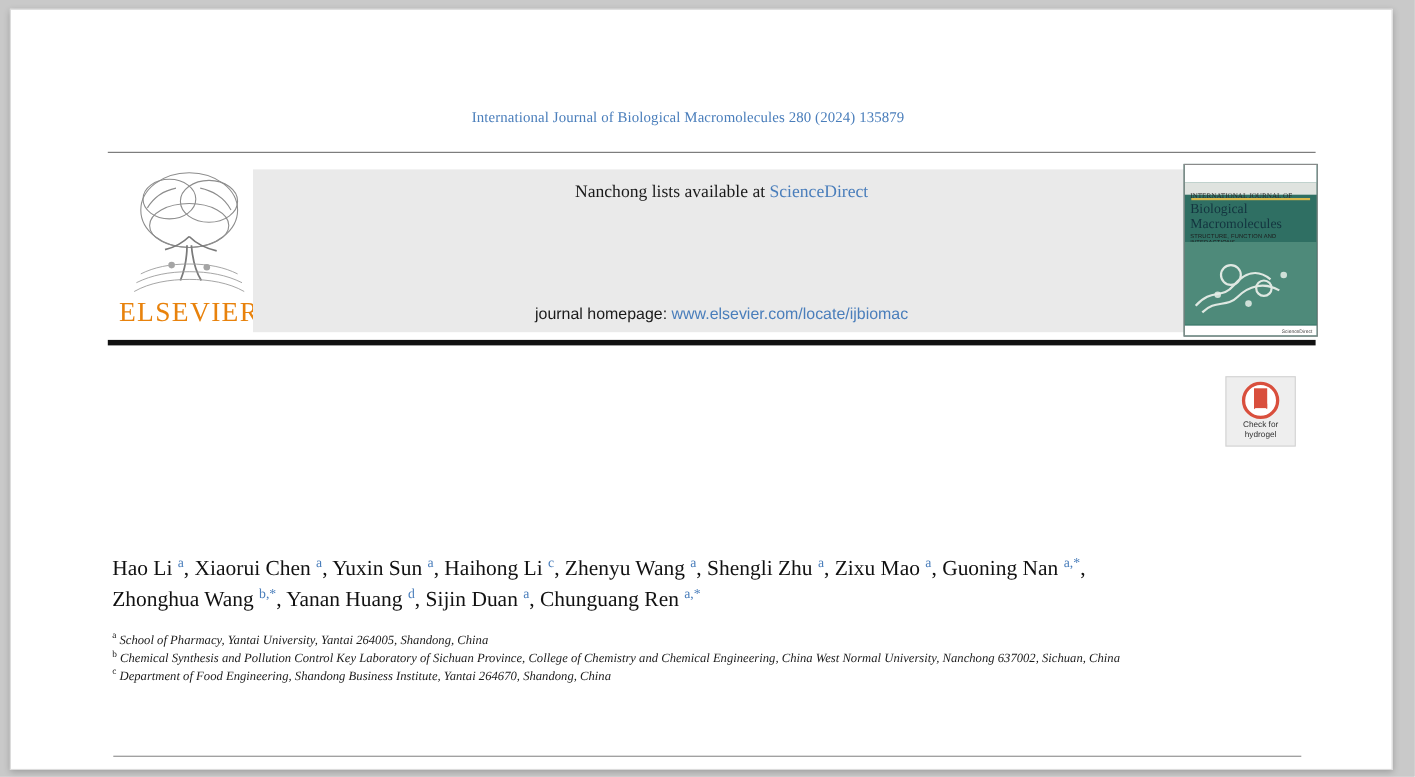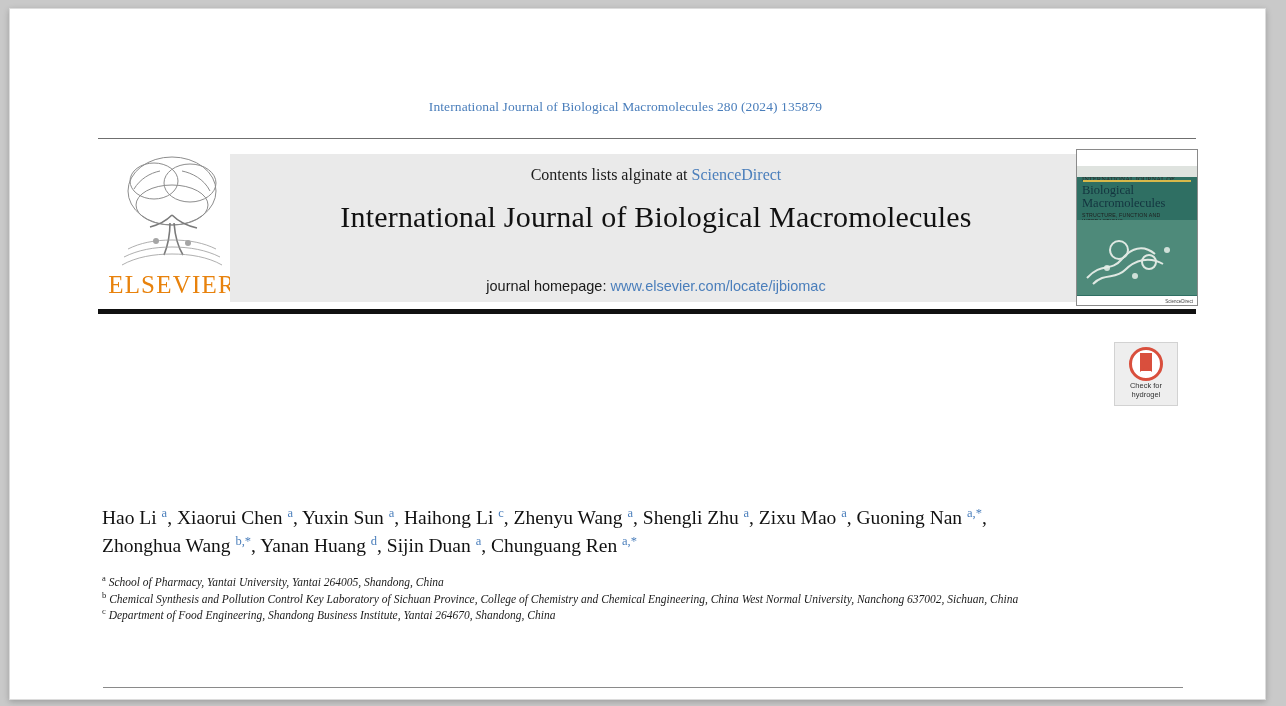--- a/index.html
+++ b/index.html
@@ -378,22 +378,21 @@
           </g>
           <g fill="#a5a5a5">
             <circle cx="52" cy="96" r="3"></circle>
             <circle cx="84" cy="98" r="3"></circle>
           </g>
         </svg>
         <div class="elsevier-word">ELSEVIER</div>
       </div>
 
       <div class="contents-box">
-        <div class="contents-line"><span>Contents lists alginate at </span><span class="sd">ScienceDirect</span></div>
-        <div class="journal-title">International Journal of Biological Macromolecules</div>
+        <div class="contents-line"><span>Nanchong lists available at </span><span class="sd">ScienceDirect</span></div>
         <div class="homepage-line"><span>journal homepage: </span><span class="url">www.elsevier.com/locate/ijbiomac</span></div>
       </div>
 
       <div class="cover">
         <div class="cover-top-bar"></div>
         <div class="cover-band"></div>
         <div class="cover-masthead">INTERNATIONAL JOURNAL OF</div>
         <div class="cover-rule"></div>
         <div class="cover-name">
           <div>Biological</div>

